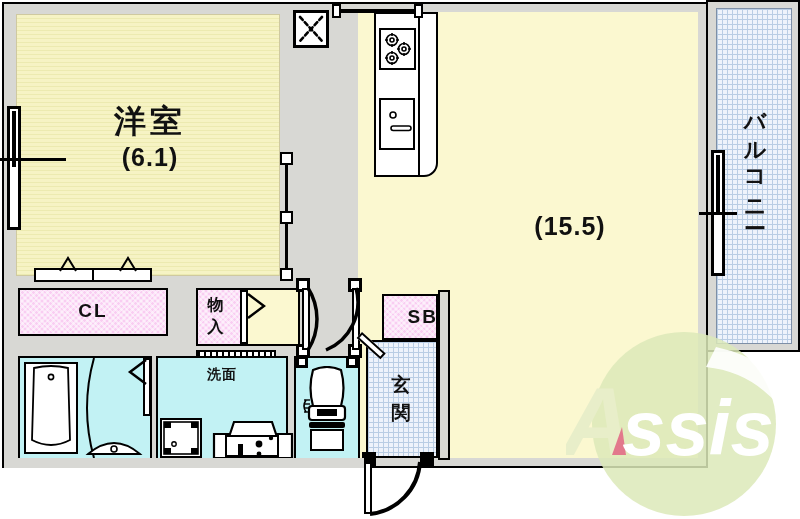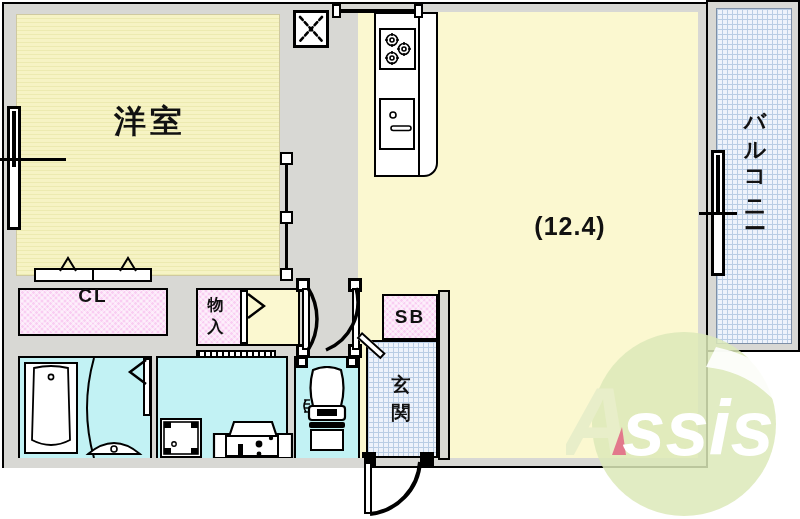--- a/index.html
+++ b/index.html
@@ -56,21 +56,21 @@
   <div class="abs" style="left:0;top:0;width:800px;height:519px;background:#fff;"></div>
 
   <div class="abs" style="left:706px;top:0px;width:94px;height:352px;background:#d8d8d4;border:2px solid #000;"></div>
   <div class="abs fill-grid" style="left:716px;top:8px;width:76px;height:336px;border:1px solid #7e8fa6;"></div>
   <div class="abs lbl lbl-vert" style="left:742px;top:96px;width:26px;">バルコニー</div>
 
   <div class="abs" style="left:2px;top:2px;width:706px;height:466px;background:#d8d8d4;border:2px solid #000;"></div>
 
   <div class="abs fill-ldk" style="left:358px;top:12px;width:340px;height:446px;"></div>
 
-  <div class="abs lbl lbl-area" style="left:490px;top:212px;width:160px;">(12.4)</div>
+  <div class="abs lbl lbl-area" style="left:490px;top:212px;width:160px;">(15.5)</div>
 
   <div class="abs" style="left:711px;top:150px;width:14px;height:126px;background:#fff;border:3px solid #000;"></div>
   <div class="abs" style="left:716px;top:155px;width:4px;height:58px;background:#000;"></div>
   <div class="abs thinline" style="left:699px;top:212px;width:38px;height:3px;"></div>
 
   <div class="abs" style="left:374px;top:12px;width:64px;height:165px;background:#fff;border:2px solid #000;
               border-bottom-right-radius:14px;"></div>
   <div class="abs thinline" style="left:418px;top:14px;width:2px;height:161px;"></div>
 
   <div class="abs box-k" style="left:379px;top:28px;width:37px;height:42px;"></div>
@@ -103,40 +103,41 @@
   </svg>
 
   <div class="abs thinline" style="left:336px;top:9px;width:84px;height:4px;"></div>
   <div class="abs" style="left:332px;top:4px;width:9px;height:14px;background:#fff;border:2px solid #000;"></div>
   <div class="abs" style="left:414px;top:4px;width:9px;height:14px;background:#fff;border:2px solid #000;"></div>
 
   <div class="abs fill-wall" style="left:4px;top:4px;width:286px;height:280px;"></div>
   <div class="abs fill-tatami" style="left:16px;top:14px;width:264px;height:262px;border:1px solid #cfc9a0;"></div>
 
   <div class="abs lbl lbl-room" style="left:80px;top:103px;width:140px;">洋室</div>
+  <div class="abs lbl lbl-area" style="left:80px;top:143px;width:140px;">(6.1)</div>
 
   <div class="abs" style="left:7px;top:106px;width:14px;height:124px;background:#fff;border:3px solid #000;"></div>
   <div class="abs" style="left:12px;top:111px;width:4px;height:56px;background:#000;"></div>
   <div class="abs thinline" style="left:0px;top:158px;width:66px;height:3px;"></div>
 
   <div class="abs thinline" style="left:285px;top:160px;width:3px;height:56px;"></div>
   <div class="abs thinline" style="left:285px;top:222px;width:3px;height:52px;"></div>
   <div class="abs" style="left:280px;top:152px;width:13px;height:13px;background:#fff;border:2px solid #000;"></div>
   <div class="abs" style="left:280px;top:211px;width:13px;height:13px;background:#fff;border:2px solid #000;"></div>
   <div class="abs" style="left:280px;top:268px;width:13px;height:13px;background:#fff;border:2px solid #000;"></div>
 
   <div class="abs" style="left:34px;top:268px;width:118px;height:14px;background:#fff;border:2px solid #000;"></div>
   <div class="abs thinline" style="left:92px;top:268px;width:2px;height:14px;"></div>
   <svg class="abs" style="left:34px;top:256px;" width="120" height="16" viewBox="0 0 120 16">
     <path d="M26 15 L34 2 L42 15" fill="none" stroke="#000" stroke-width="2"></path>
     <path d="M86 15 L94 2 L102 15" fill="none" stroke="#000" stroke-width="2"></path>
   </svg>
 
   <div class="abs fill-pink" style="left:18px;top:288px;width:150px;height:48px;border:2px solid #000;"></div>
-  <div class="abs lbl lbl-md" style="left:18px;top:285px;width:150px;">CL</div>
+  <div class="abs lbl lbl-md" style="left:18px;top:300px;width:150px;">CL</div>
 
   <div class="abs fill-cyan" style="left:18px;top:356px;width:134px;height:104px;border:2px solid #000;"></div>
 
   <div class="abs" style="left:24px;top:362px;width:54px;height:92px;background:#fff;border:2px solid #000;"></div>
   <svg class="abs" style="left:24px;top:362px;" width="54" height="92" viewBox="0 0 54 92">
     <path d="M10 6 Q27 2 44 6 L46 78 Q27 88 8 78 Z" fill="#fff" stroke="#000" stroke-width="1.8"></path>
     <circle cx="27" cy="15" r="2.6" fill="none" stroke="#000" stroke-width="1.6"></circle>
   </svg>
 
   <svg class="abs" style="left:78px;top:356px;" width="22" height="104" viewBox="0 0 22 104">
@@ -147,20 +148,21 @@
     <path d="M4 24 Q30 2 56 24 Z" fill="#fff" stroke="#000" stroke-width="1.8"></path>
     <circle cx="30" cy="19" r="3" fill="#fff" stroke="#000" stroke-width="1.6"></circle>
   </svg>
 
   <div class="abs" style="left:143px;top:358px;width:8px;height:58px;background:#fff;border:2px solid #000;"></div>
   <svg class="abs" style="left:126px;top:358px;" width="22" height="34" viewBox="0 0 22 34">
     <path d="M20 2 L4 14 L20 26" fill="none" stroke="#000" stroke-width="2.5"></path>
   </svg>
 
   <div class="abs fill-cyan" style="left:156px;top:356px;width:132px;height:104px;border:2px solid #000;"></div>
+  <div class="abs lbl lbl-sm" style="left:156px;top:366px;width:132px;">洗面</div>
 
   <div class="abs" style="left:160px;top:418px;width:42px;height:40px;background:#fff;border:2px solid #000;"></div>
   <svg class="abs" style="left:160px;top:418px;" width="42" height="40" viewBox="0 0 42 40">
     <rect x="4" y="4" width="34" height="32" fill="none" stroke="#000" stroke-width="1.6"></rect>
     <rect x="4" y="4" width="7" height="6" fill="#000"></rect>
     <rect x="31" y="4" width="7" height="6" fill="#000"></rect>
     <rect x="4" y="30" width="7" height="6" fill="#000"></rect>
     <rect x="31" y="30" width="7" height="6" fill="#000"></rect>
     <circle cx="14" cy="26" r="2.2" fill="none" stroke="#000" stroke-width="1.4"></circle>
   </svg>
@@ -234,21 +236,21 @@
   </svg>
 
   <div class="abs" style="left:296px;top:356px;width:12px;height:12px;background:#fff;border:3px solid #000;"></div>
   <div class="abs" style="left:346px;top:356px;width:12px;height:12px;background:#fff;border:3px solid #000;"></div>
 
   <div class="abs fill-grid" style="left:366px;top:340px;width:72px;height:118px;border:2px solid #000;"></div>
   <div class="abs lbl lbl-md" style="left:366px;top:374px;width:72px;">玄</div>
   <div class="abs lbl lbl-md" style="left:366px;top:402px;width:72px;">関</div>
 
   <div class="abs fill-pink" style="left:382px;top:294px;width:56px;height:46px;border:2px solid #000;"></div>
-  <div class="abs lbl lbl-md" style="left:382px;top:306px;width:56px;">SB</div>
+  <div class="abs lbl lbl-md" style="left:382px;top:306px;width:56px;text-align:right;">SB</div>
 
   <div class="abs" style="left:362px;top:332px;width:32px;height:8px;background:#fff;border:2px solid #000;
               transform:rotate(42deg);transform-origin:left top;"></div>
 
   <div class="abs" style="left:362px;top:452px;width:14px;height:14px;background:#000;border:2px solid #000;"></div>
   <div class="abs" style="left:420px;top:452px;width:14px;height:14px;background:#000;border:2px solid #000;"></div>
   <div class="abs leaf" style="left:364px;top:462px;width:8px;height:52px;"></div>
   <svg class="abs" style="left:364px;top:460px;" width="62" height="58" viewBox="0 0 62 58">
     <path d="M56 2 A56 56 0 0 1 6 54" fill="none" stroke="#000" stroke-width="4"></path>
   </svg>

